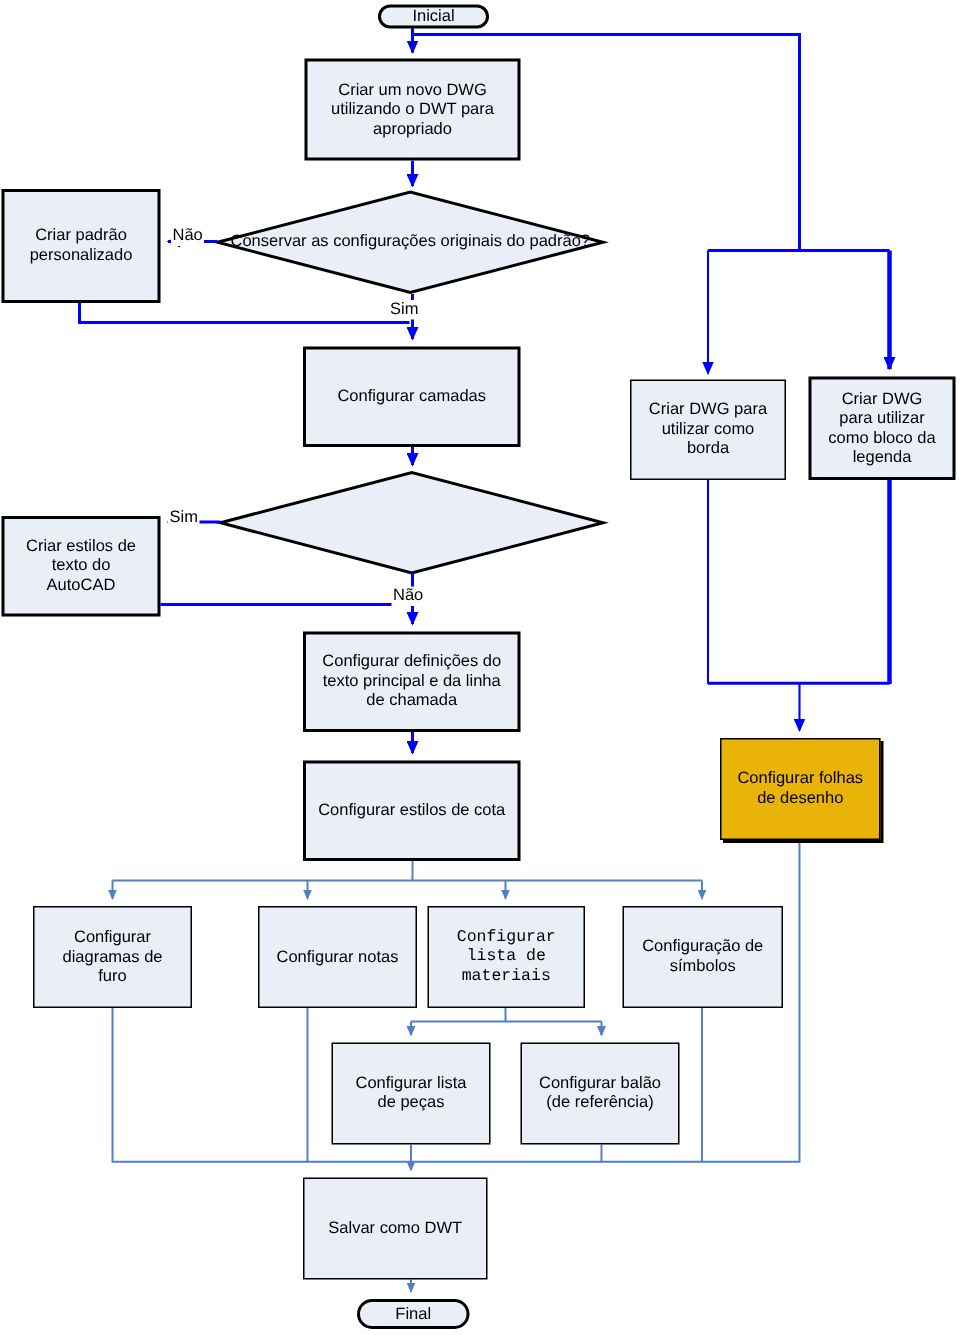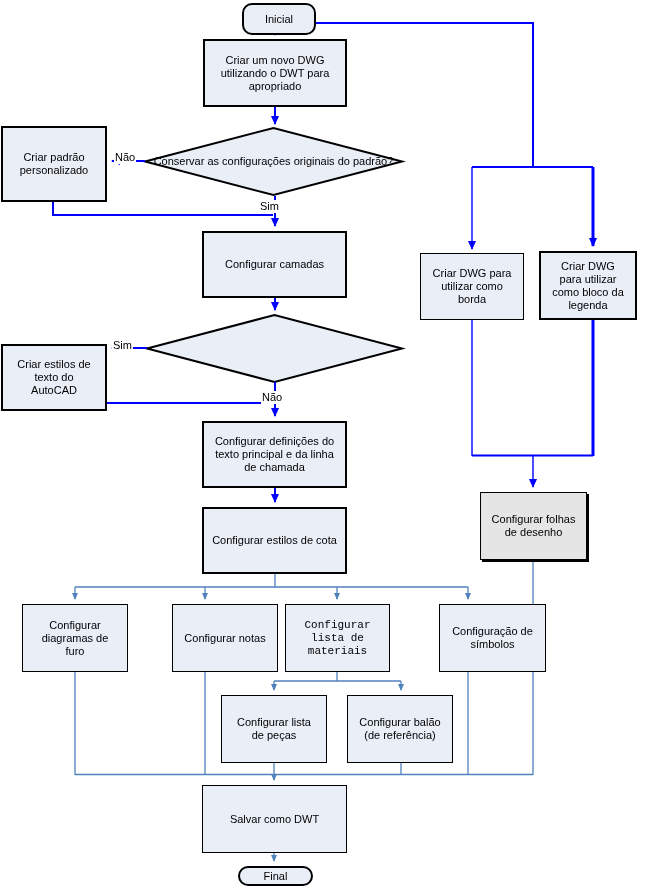--- a/index.html
+++ b/index.html
@@ -25,52 +25,52 @@
     text-align:center;
     padding:3px 8px;
   }
   .thick{border-width:2px;}
   .terminator{
     border-radius:10px;
     border-width:2px;
     padding:0 4px;
   }
   .highlight{
-    background:#e5e5e5;
+    background:#eab308;
     box-shadow:2px 2px 0 0 #000000;
   }
   .dtext{
     position:absolute;
     display:flex;align-items:center;justify-content:center;
     text-align:center;
     background:transparent;
   }
   .lbl{
     position:absolute;
     background:#ffffff;
     padding:0 1px;
   }
   
-  #n-inicial   {left:242px;top:3px;  width:74px; height:32px;}
+  #n-inicial   {left:252px;top:3px;  width:74px; height:16px;}
   #n-novo-dwg  {left:203px;top:39px; width:144px;height:68px;}
   #n-padrao    {left:1px;  top:126px;width:106px;height:76px;}
   #n-camadas   {left:202px;top:231px;width:145px;height:67px;}
   #n-estilos   {left:1px;  top:315px;width:106px;height:67px;margin-top:29px;}
   #n-definicoes{left:202px;top:421px;width:145px;height:67px;}
   #n-cota      {left:202px;top:507px;width:145px;height:67px;}
   #n-borda     {left:420px;top:253px;width:104px;height:67px;}
   #n-legenda   {left:539px;top:251px;width:98px; height:69px;}
   #n-folhas    {left:480px;top:492px;width:107px;height:68px;}
   #n-furo      {left:22px; top:604px;width:106px;height:68px;}
   #n-notas     {left:152px;top:604px;width:106px;height:68px;margin-left:20px;}
   #n-materiais {left:285px;top:604px;width:105px;height:68px;font-family:Liberation Mono, monospace;}
-  #n-simbolos  {left:415px;top:604px;width:107px;height:68px;margin-left:24px;}
+  #n-simbolos  {left:415px;top:604px;width:107px;height:68px;}
   #n-pecas     {left:221px;top:695px;width:106px;height:68px;}
   #n-balao     {left:347px;top:695px;width:106px;height:68px;}
-  #n-salvar    {left:202px;top:785px;width:145px;height:68px;}
+  #n-salvar    {left:202px;top:785px;width:123px;height:68px;}
   #n-final     {left:238px;top:866px;width:75px; height:20px;}
   #t-conservar {left:150px;top:138px;width:247px;height:47px;}
   #t-requer    {left:160px;top:326px;width:229px;height:45px;}
   #l-nao1{left:114px;top:151px;}
   #l-sim1{left:259px;top:200px;}
   #l-sim2{left:112px;top:339px;}
   #l-nao2{left:261px;top:391px;}
 </style>
 </head>
 <body>

